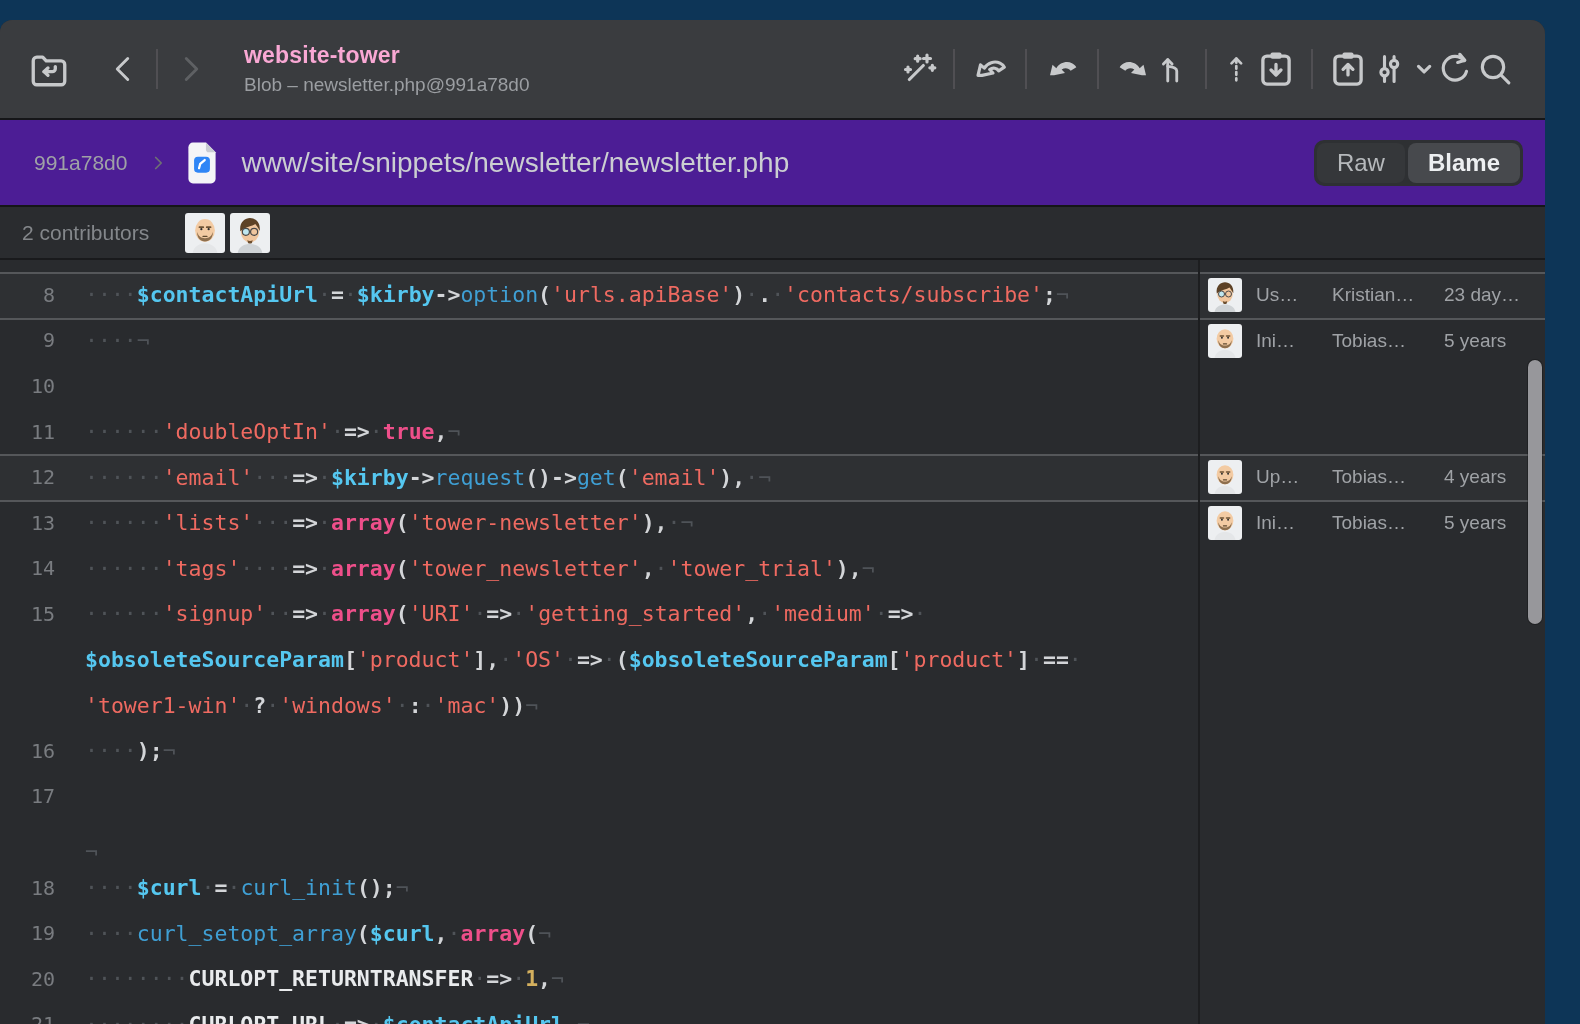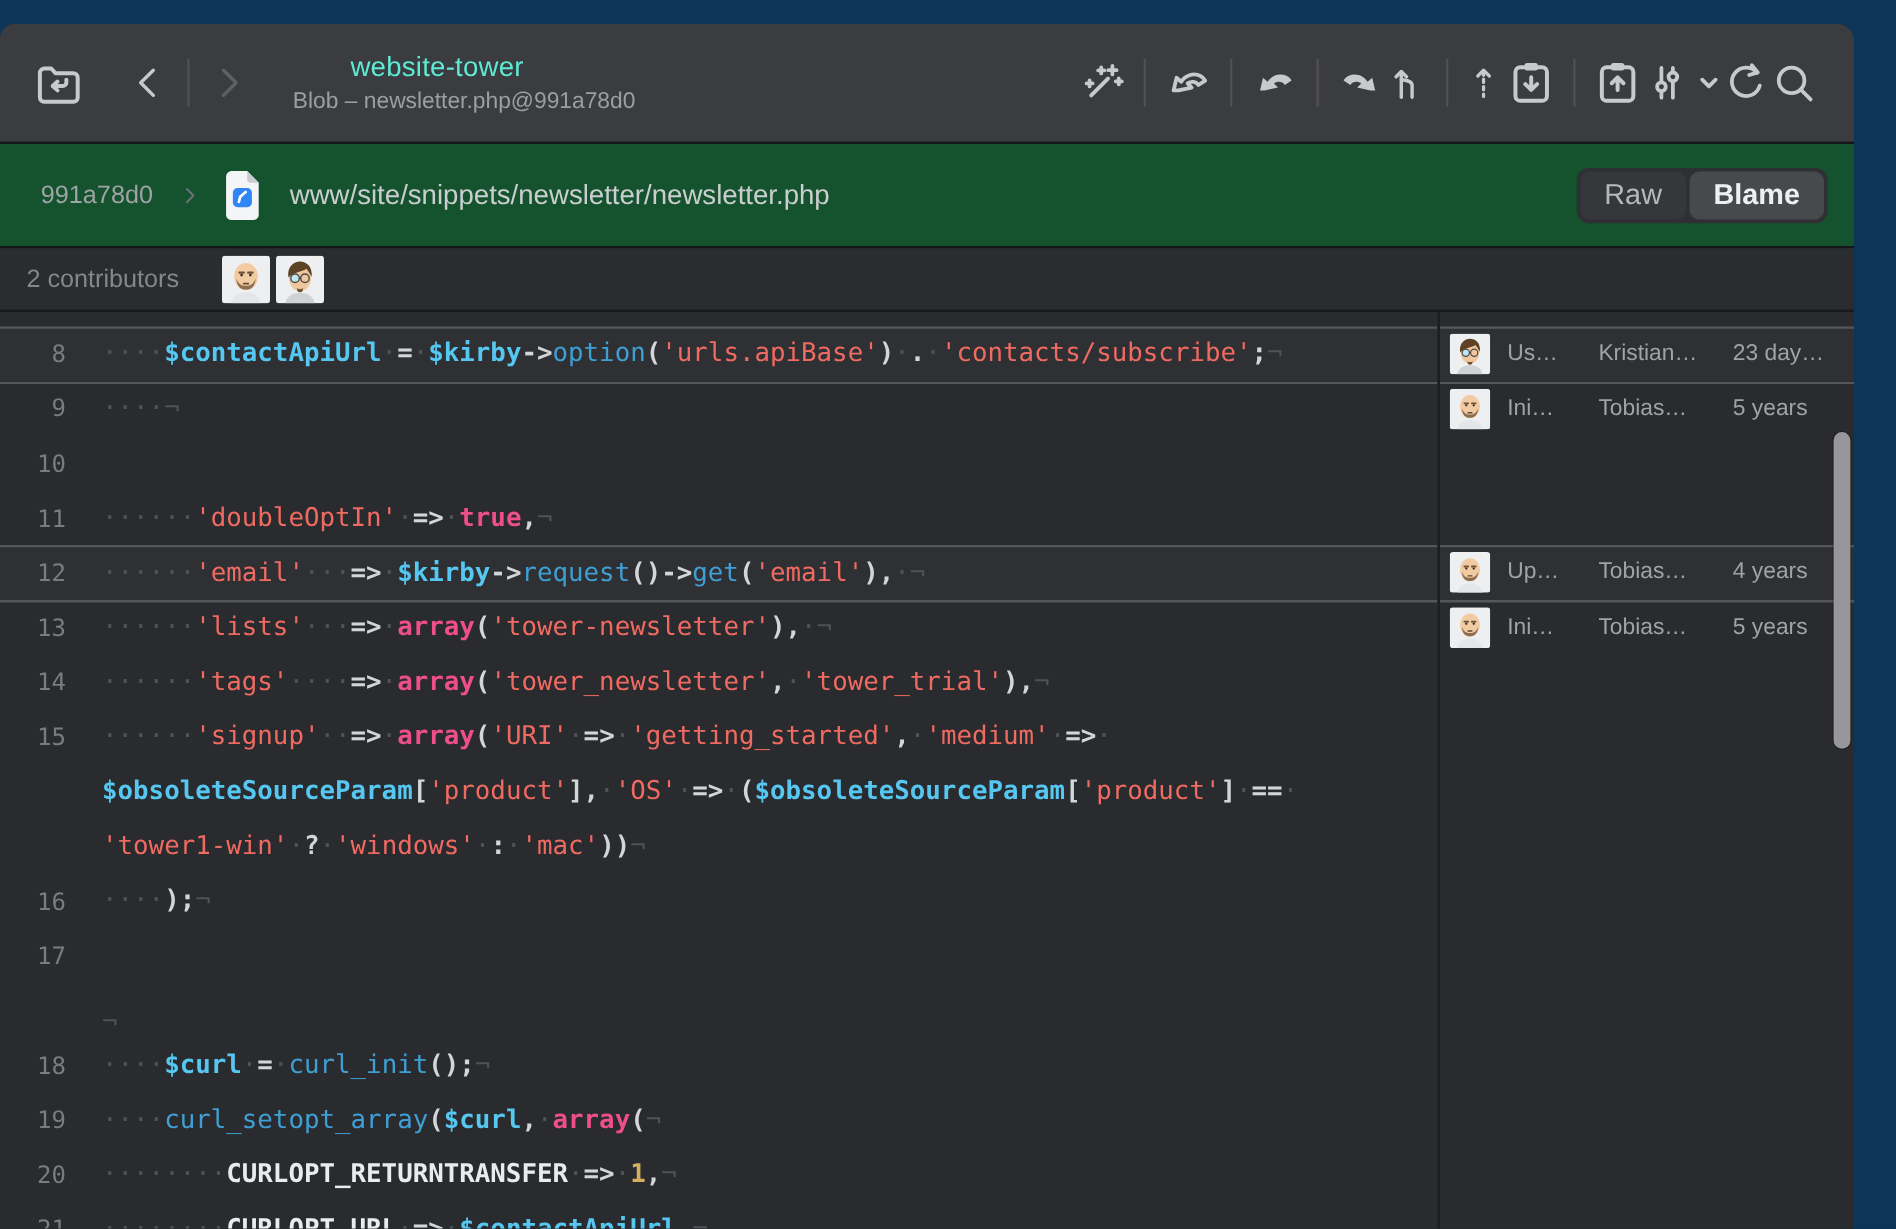--- a/index.html
+++ b/index.html
@@ -10,30 +10,30 @@
 
   
   .toolbar{height:98px;background:#3a3c3f;border-bottom:2px solid #151618;display:flex;align-items:center;}
   .tb-left{display:flex;align-items:center;padding-left:26px;}
   .tbicon{display:inline-flex;align-items:center;justify-content:center;color:#c7c9cb;}
   .tbicon svg{display:block;}
   .tbicon.dim{color:#5e6063;}
   .tb-sep{width:2px;height:40px;background:#504f53;margin:0 14px;flex:none;}
   .nav-group{display:flex;align-items:center;margin-left:34px;}
   .tb-title{margin-left:36px;min-width:360px;}
-  .tb-title .t1{font-size:23px;font-weight:normal;color:#5eead4;letter-spacing:.2px;margin-left:48px;}
+  .tb-title .t1{font-size:23px;font-weight:bold;color:#f9a8d4;letter-spacing:.2px;}
   .tb-title .t2{font-size:19px;color:#9b9ea2;margin-top:5px;}
   .tb-right{display:flex;align-items:center;margin-left:auto;padding-right:30px;}
 
   
-  .pathbar{height:85px;background:#14532d;border-bottom:2px solid #151618;display:flex;align-items:center;}
+  .pathbar{height:85px;background:#4c1d95;border-bottom:2px solid #151618;display:flex;align-items:center;}
   .pb-hash{margin-left:34px;font-size:21px;color:#9fa2a6;}
   .pb-chev{margin:0 16px 0 20px;color:#6d7074;display:flex;}
   .fileicon{margin-right:22px;display:flex;}
-  .pb-path{font-size:23px;color:#cbced1;}
+  .pb-path{font-size:28px;color:#cbced1;}
   .seg{margin-left:auto;margin-right:22px;display:flex;background:#2e3033;border-radius:10px;padding:3px;gap:3px;}
   .seg .pill{height:40px;display:flex;align-items:center;justify-content:center;border-radius:8px;
     font-size:24px;padding:0 20px;}
   .pill.raw{background:#35373a;color:#b6b9bc;}
   .pill.blame{background:#47494d;color:#edeff1;font-weight:bold;}
 
   
   .contribbar{height:51px;background:#2a2c2f;border-bottom:2px solid #191a1c;display:flex;align-items:center;}
   .contrib-label{margin-left:22px;font-size:21px;color:#84878b;}
   .contrib-avs{display:flex;gap:5px;margin-left:36px;}

